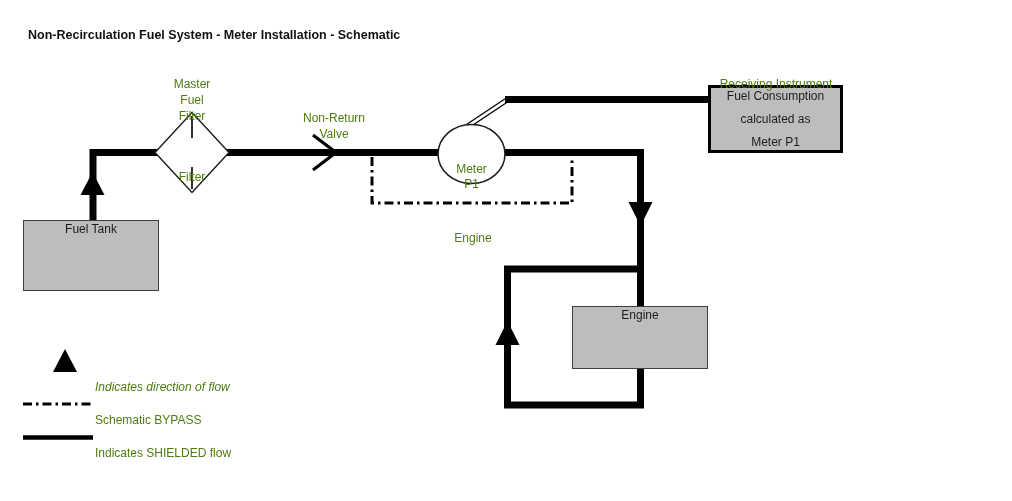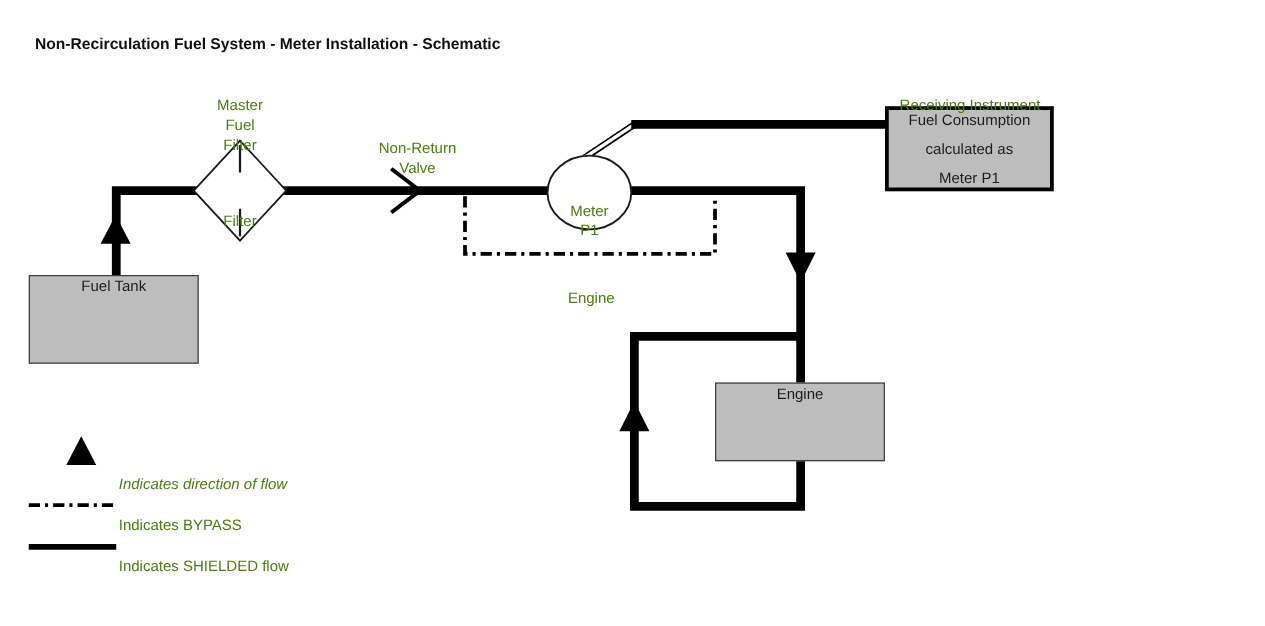--- a/index.html
+++ b/index.html
@@ -144,17 +144,17 @@
     <div class="lbl" style="left:162px; top:145px; width:60px;">Filter</div>
 
     <div class="lbl" style="left:421px; top:138px; width:101px; line-height:15px;">
       <div>Meter</div>
       <div>P1</div>
     </div>
 
     <div class="lbl" style="left:413px; top:206px; width:120px;">Engine</div>
 
     <div class="lbl lbl-left" style="left:95px; top:355px;font-style:italic;">Indicates direction of flow</div>
-    <div class="lbl lbl-left" style="left:95px; top:388px;">Indicates BYPASS</div>
+    <div class="lbl lbl-left" style="left:95px; top:388px;">Schematic BYPASS</div>
     <div class="lbl lbl-left" style="left:95px; top:421px;">Indicates SHIELDED flow</div>
   </div>
 
 </div>
 
 </body></html>

